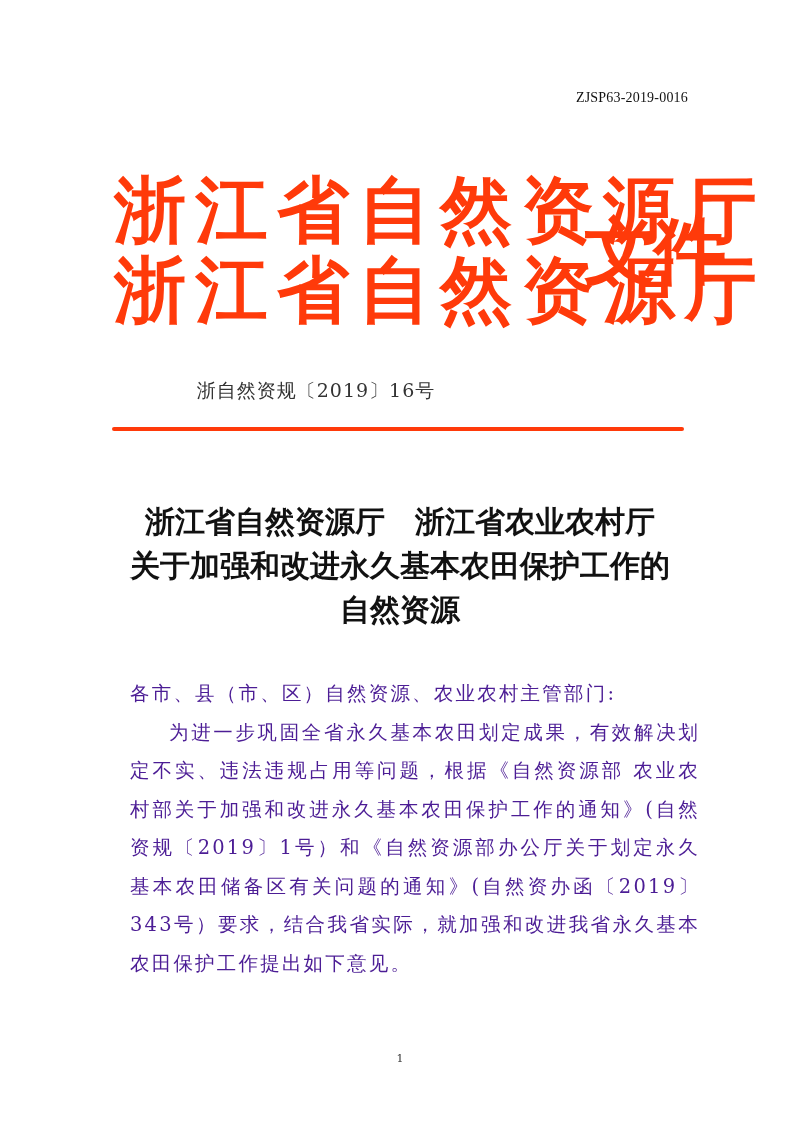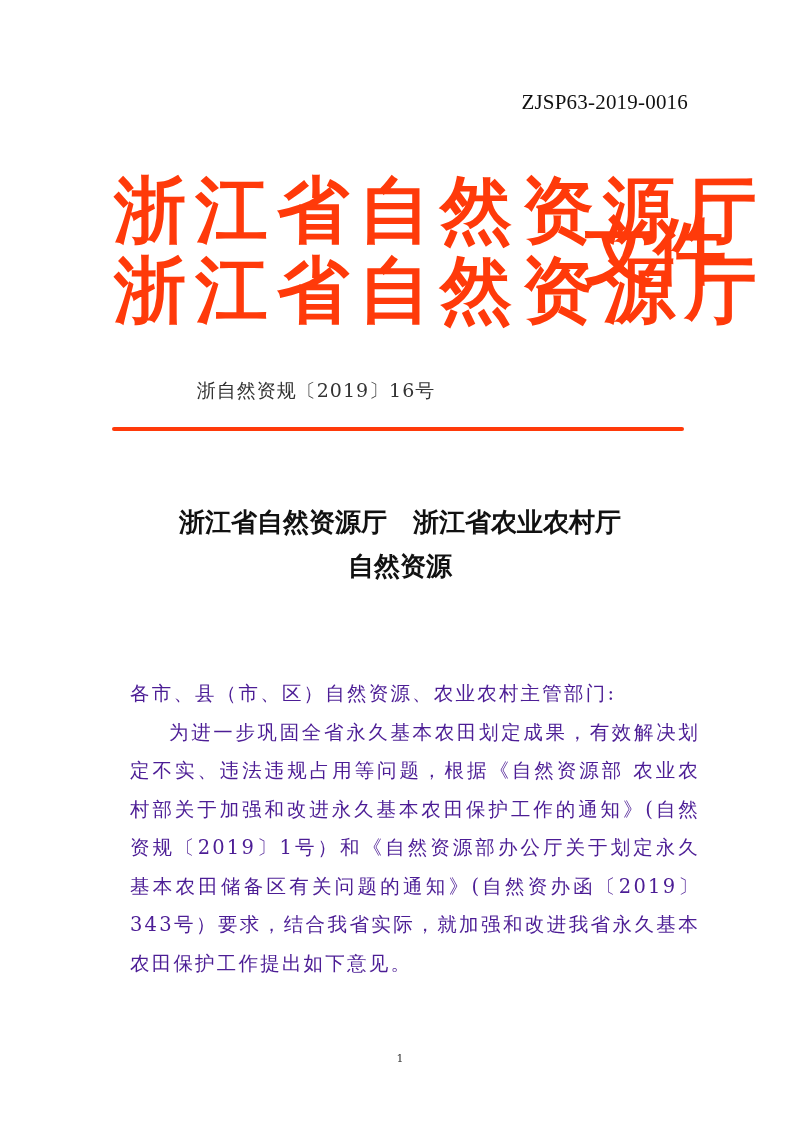--- a/index.html
+++ b/index.html
@@ -1,32 +1,32 @@
 <!DOCTYPE html>
 <html><head>
 <meta charset="utf-8">
 <style>
   html, body { margin:0; padding:0; background:#ffffff; }
   body { width:800px; height:1133px; position:relative; overflow:hidden;
          font-family: "DejaVu Serif", "Liberation Serif", serif; color:#222; }
   .doc-code { position:absolute; top:90px; right:112px; font-family:"Liberation Serif", serif;
-              font-size:21px; color:#111; letter-spacing:0.2px; }
+              font-size:14px; color:#111; letter-spacing:0.2px; }
   .masthead { position:absolute; left:114px; top:170px; width:580px; height:160px; color:#ff3a0a; }
   .mast-line { position:absolute; left:0; font-family:"DejaVu Serif", serif; font-weight:bold;
                font-size:72px; letter-spacing:9.5px; line-height:60px; white-space:nowrap; }
   .mast-line.l1 { top:10px; }
   .mast-line.l2 { top:90px; }
   .mast-suffix { position:absolute; left:470px; top:46px; font-family:"DejaVu Serif", serif;
                  font-weight:bold; font-size:72px; letter-spacing:-2px; line-height:70px; white-space:nowrap; }
   .doc-number { position:absolute; top:378px; left:0; width:632px; text-align:center;
                 font-size:19px; color:#333; letter-spacing:1px; }
   .red-rule { position:absolute; left:112px; top:427px; width:572px; height:4px;
               background:#ff3a0a; border-radius:2px; }
   .title { position:absolute; top:500px; left:0; width:800px; text-align:center;
-           font-family:"DejaVu Serif", serif; font-weight:bold; font-size:26px; color:#111;
+           font-family:"DejaVu Serif", serif; font-weight:bold; font-size:30px; color:#111;
            line-height:44px; }
   .title div { white-space:pre; }
   .body-text { position:absolute; top:675px; left:130px; width:570px; font-size:19.5px;
                color:#4c1d95; line-height:38.5px; letter-spacing:2.2px; }
   .body-text p { margin:0; }
   .indent { text-indent:2em; text-align:justify; }
   .page-num { position:absolute; top:1052px; left:0; width:800px; text-align:center;
               font-size:11px; color:#333; }
 </style>
 </head>
@@ -39,20 +39,21 @@
   <div class="mast-line l2">浙江省自然资源厅</div>
   <div class="mast-suffix">文件</div>
 </div>
 
 <div class="doc-number">浙自然资规〔2019〕16号</div>
 
 <div class="red-rule"></div>
 
 <div class="title">
   <div>浙江省自然资源厅　浙江省农业农村厅</div>
+  <div>关于加强和改进永久基本农田保护工作的</div>
   <div>自然资源</div>
 </div>
 
 <div class="body-text">
   <p>各市、县（市、区）自然资源、农业农村主管部门:</p>
   <p class="indent">为进一步巩固全省永久基本农田划定成果，有效解决划定不实、违法违规占用等问题，根据《自然资源部 农业农村部关于加强和改进永久基本农田保护工作的通知》(自然资规〔2019〕1号）和《自然资源部办公厅关于划定永久基本农田储备区有关问题的通知》(自然资办函〔2019〕343号）要求，结合我省实际，就加强和改进我省永久基本农田保护工作提出如下意见。</p>
 </div>
 
 <div class="page-num">1</div>
 

